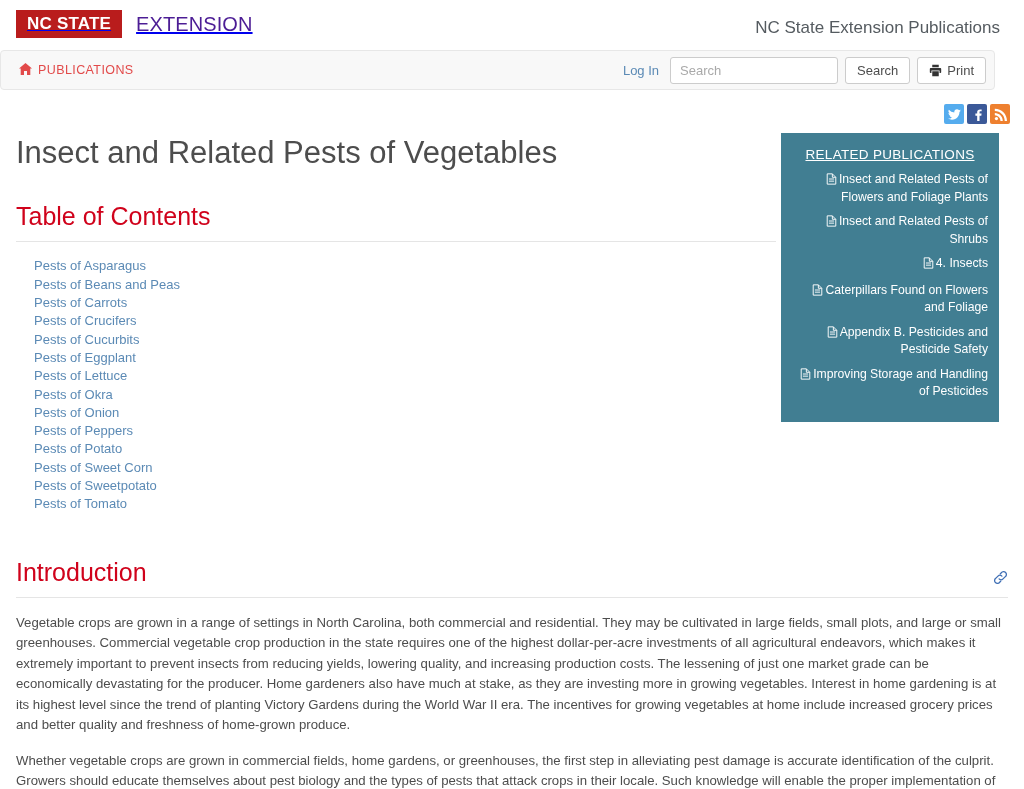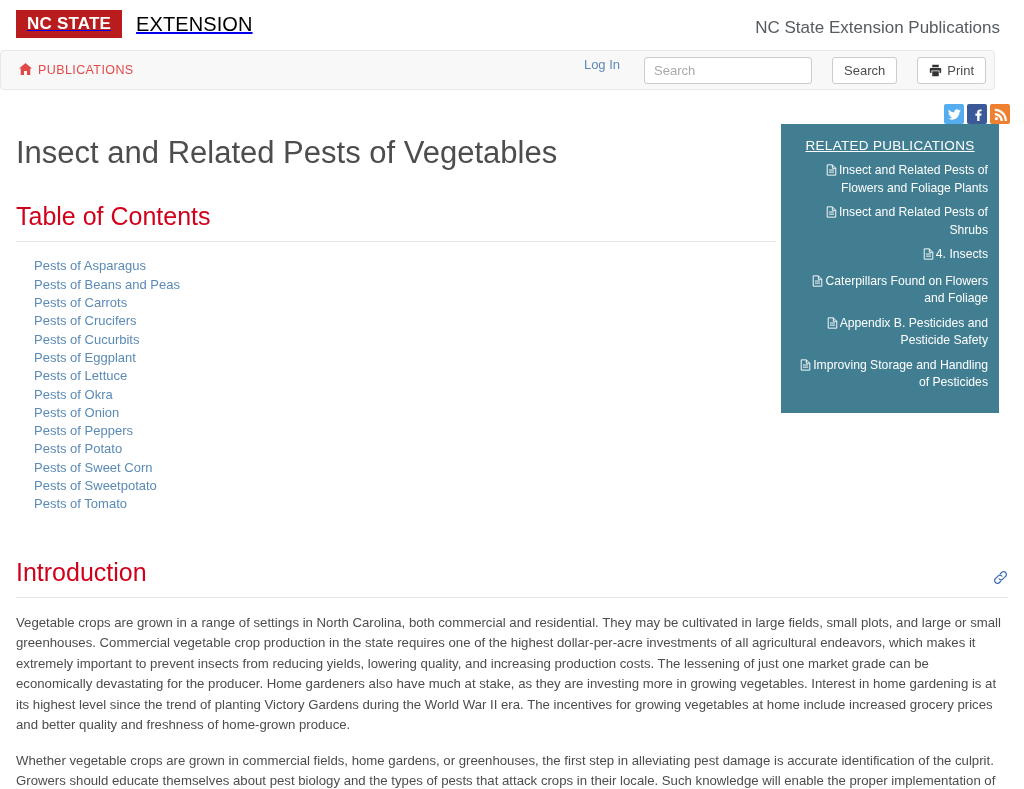--- a/index.html
+++ b/index.html
@@ -27,21 +27,21 @@
     color: #ffffff;
     font-weight: bold;
     font-size: 17px;
     letter-spacing: .2px;
     padding: 5px 11px 6px;
     line-height: 1;
     display: inline-block;
   }
   .brand-word {
     font-size: 20px;
-    color: #000000;
+    color: #4c1d95;
     margin-left: 14px;
     letter-spacing: .1px;
   }
   .masthead-right {
     margin-left: auto;
     font-size: 17px;
     color: #555b60;
     padding-right: 10px;
     margin-top: 8px;
   }
@@ -61,21 +61,21 @@
   .nav-home {
     display: flex; align-items: center; gap: 6px;
     color: #e24a4a;
     font-size: 12.5px;
     letter-spacing: .4px;
     text-decoration: none;
     padding: 0 8px;
   }
   .nav-right {
     margin-left: auto;
-    display: flex; gap: 20px;
+    display: flex; align-items: center; gap: 7px;
   }
   .login-link {
     color: #5b8ab5;
     font-size: 13px;
     text-decoration: none;
     margin-right: 4px;
   }
   .search-input {
     width: 168px; height: 27px;
     border: 1px solid #cccccc;
@@ -177,21 +177,21 @@
     font-size: 13.2px;
     line-height: 20.5px;
     color: #4d4d4d;
     margin: 15px 0 0 0;
     text-align: left;
   }
 
   
   .relpubs {
     position: absolute;
-    left: 781px; top: 124px;
+    left: 781px; top: 133px;
     width: 218px;
     background: #417e92;
     padding: 12px 11px 14px 11px;
     text-align: right;
   }
   .relpubs-title {
     color: #ffffff;
     font-size: 13.5px;
     letter-spacing: .3px;
     text-align: center;

